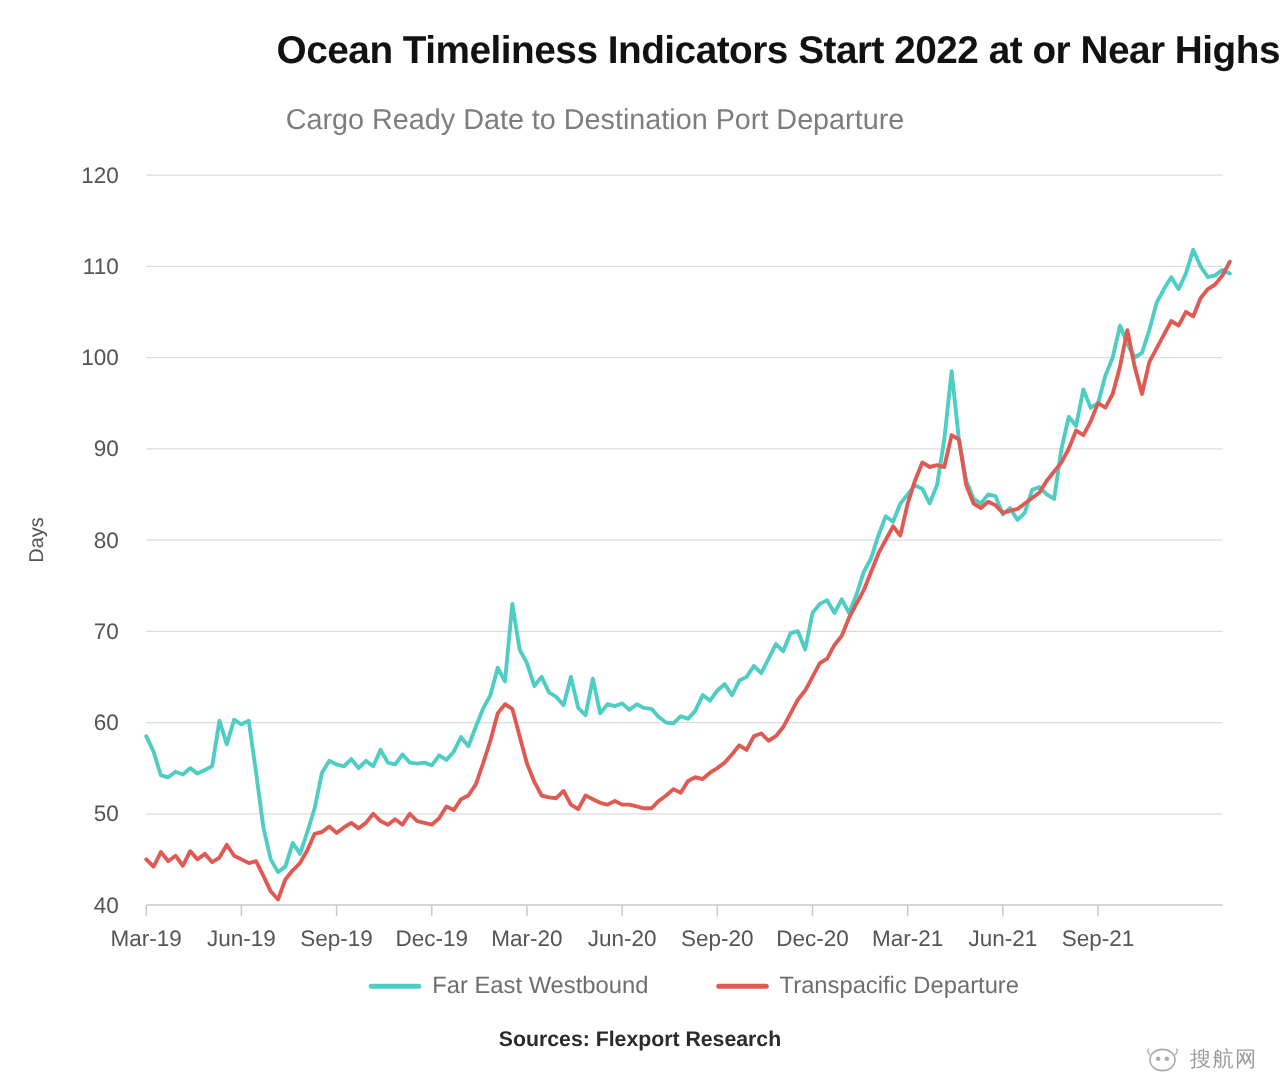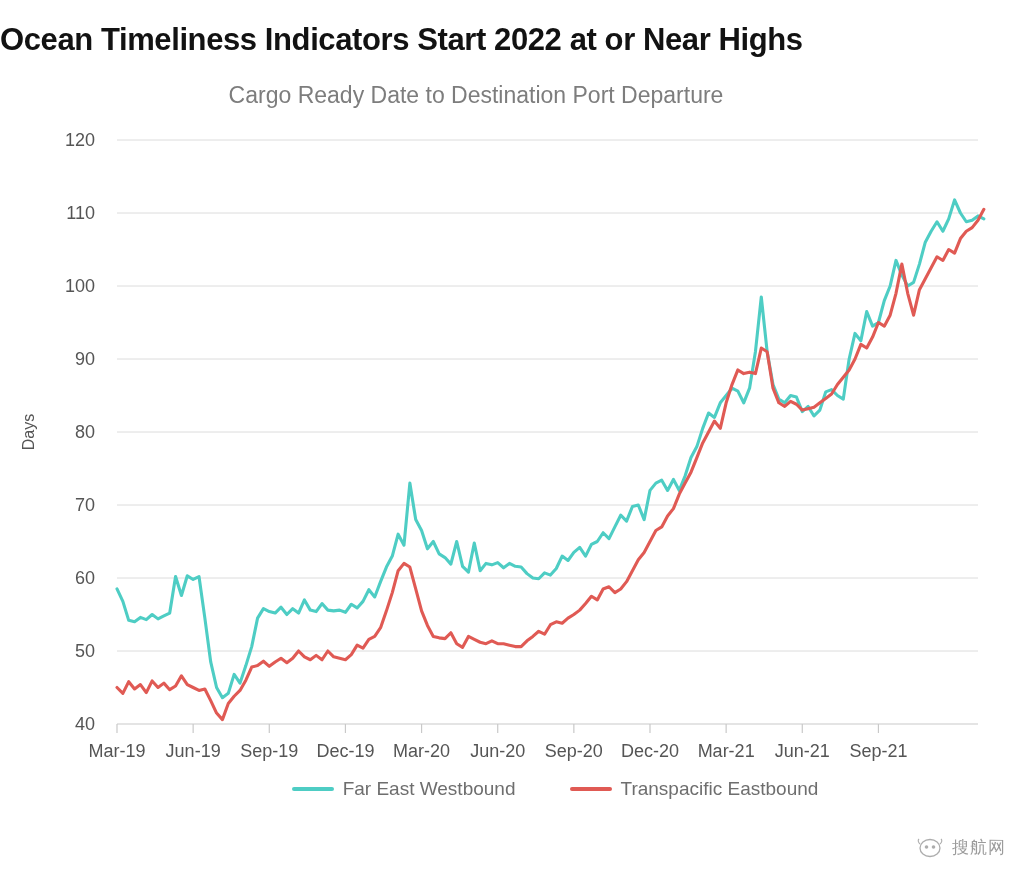--- a/index.html
+++ b/index.html
@@ -18,21 +18,21 @@
   .chart-card {
     position: absolute;
     inset: 0;
     background: #ffffff;
   }
   .chart-title {
     position: absolute;
     left: 0;
     top: 22px;
     width: 1024px;
-    text-align: left;
+    text-align: right;
     font-size: 31px;
     font-weight: bold;
     letter-spacing: -0.4px;
     color: #121212;
   }
   .chart-subtitle {
     position: absolute;
     left: 0;
     top: 82px;
     width: 952px;
@@ -205,24 +205,25 @@
     </svg>
   </div>
 
   <div class="legend">
     <div class="legend-item">
       <span class="legend-swatch" id="swatch-0" style="background: rgb(78, 205, 196);"></span>
       <span class="legend-label">Far East Westbound</span>
     </div>
     <div class="legend-item">
       <span class="legend-swatch" id="swatch-1" style="background: rgb(224, 90, 84);"></span>
-      <span class="legend-label">Transpacific Eastbound</span>
+      <span class="legend-label">Transpacific Departure</span>
     </div>
   </div>
 
+  <div class="sources">Sources: Flexport Research</div>
 
   <div class="watermark">
     <svg width="30" height="24" viewBox="0 0 30 24">
       <ellipse cx="15" cy="13" rx="10" ry="8.5" fill="none" stroke="#6a6a6a" stroke-width="1.3"></ellipse>
       <circle cx="11.5" cy="12" r="1.8" fill="#6a6a6a"></circle>
       <circle cx="18.5" cy="12" r="1.8" fill="#6a6a6a"></circle>
       <path d="M5 9 Q2 6 4 4" fill="none" stroke="#6a6a6a" stroke-width="1.1"></path>
       <path d="M25 9 Q28 6 26 4" fill="none" stroke="#6a6a6a" stroke-width="1.1"></path>
     </svg>
     <span class="watermark-text">搜航网</span>

